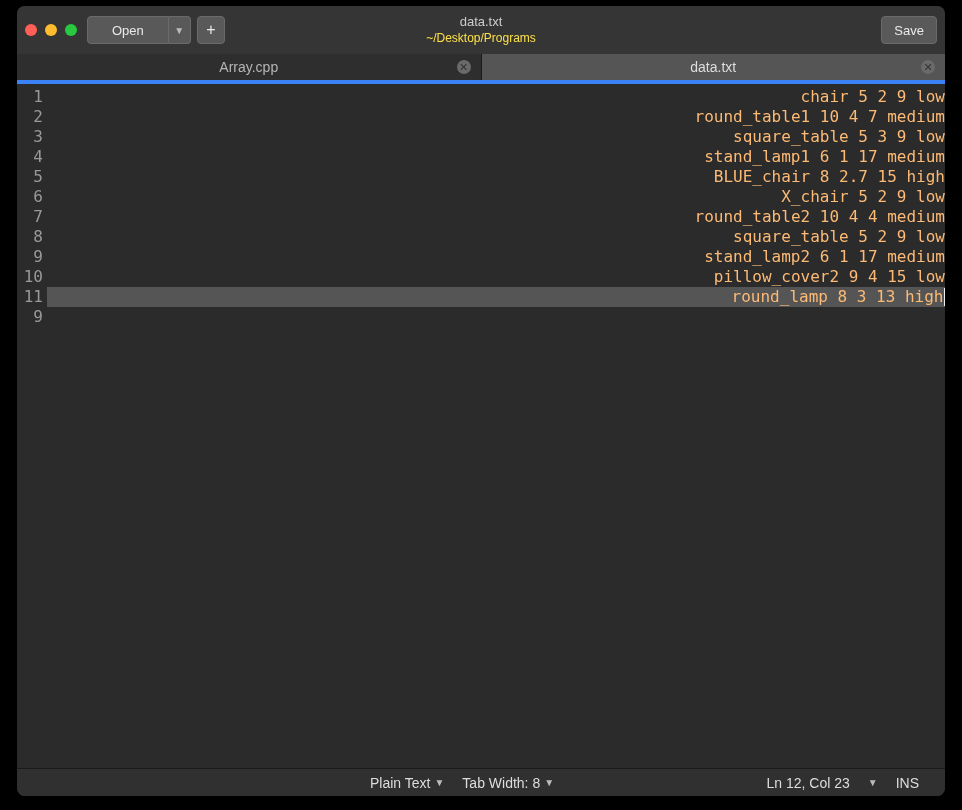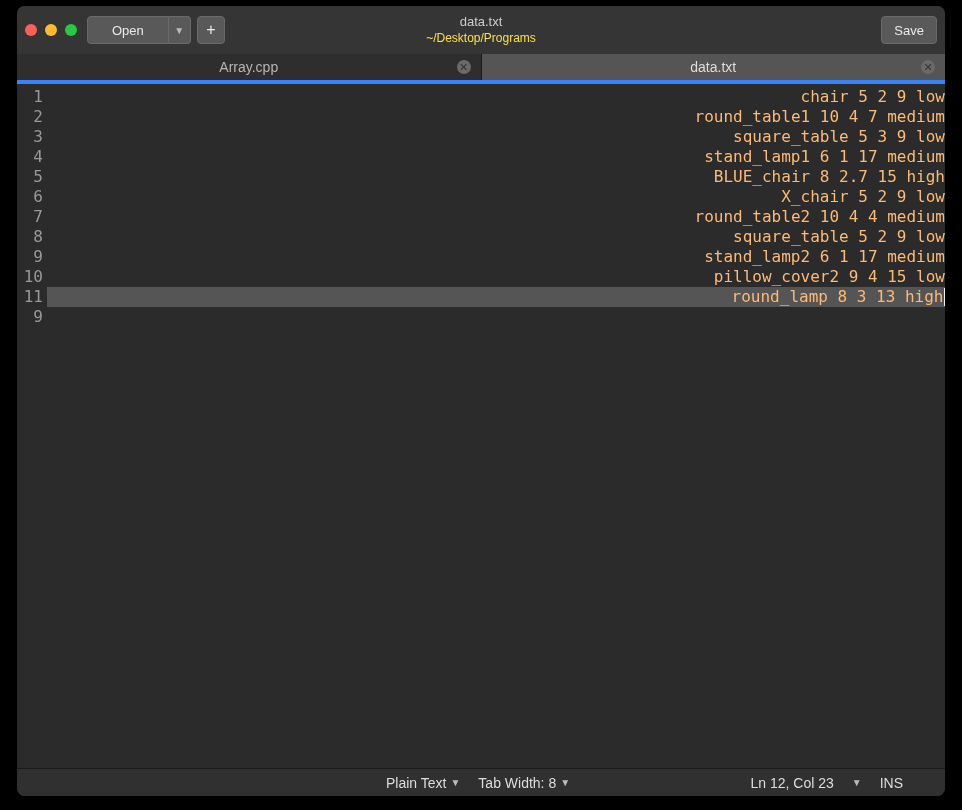--- a/index.html
+++ b/index.html
@@ -121,21 +121,21 @@
       margin-top: -2px;
     }
     .statusbar {
       height: 28px;
       background: #303030;
       border-top: 1px solid #1a1a1a;
       display: flex;
       align-items: center;
       color: #ddd;
       font-size: 14px;
-      padding: 0 24px;
+      padding: 0 8px;
     }
     .status-left { flex: 0 0 auto; width: 345px; }
     .status-item { display: flex; align-items: center; gap: 4px; cursor: pointer; margin-right: 18px; }
     .status-spacer { flex: 1; }
     .chevron-down { font-size: 10px; color: #bbb; }
     .status-ins { margin-left: auto; }
   </style>
 </head>
 <body>
 

